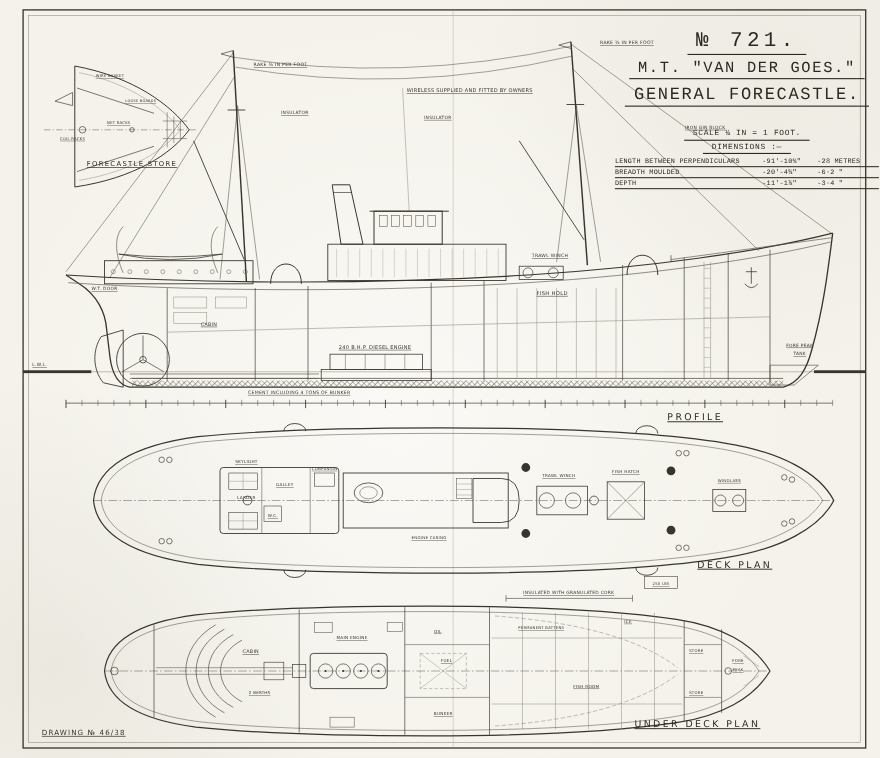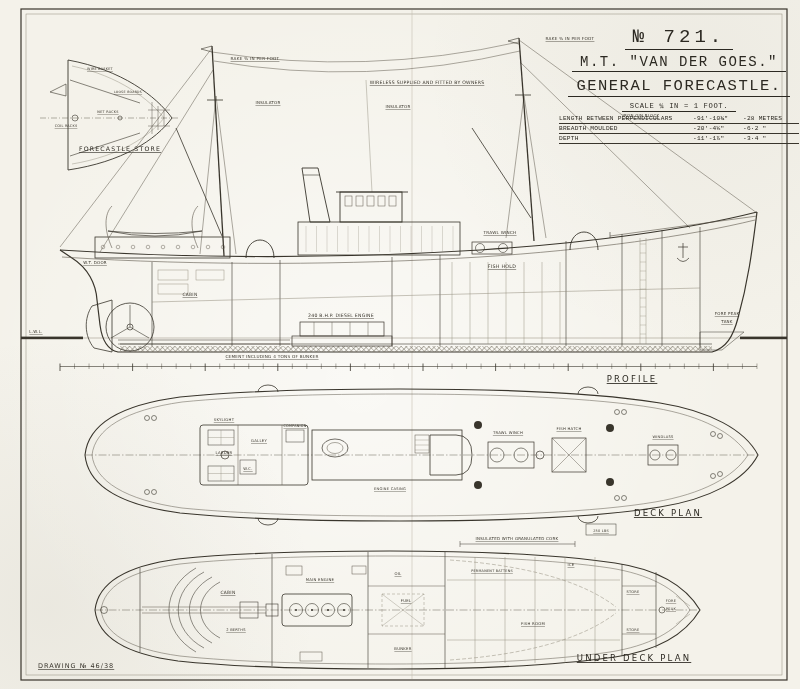--- a/index.html
+++ b/index.html
@@ -30,21 +30,21 @@
     font-family:"DejaVu Sans",sans-serif;
     text-decoration:underline;text-decoration-thickness:.8px;text-underline-offset:2px;
   }
   text.small-label{font-size:6.2px;letter-spacing:1.2px;}
   
   .tb{position:absolute;left:558px;top:26px;width:242px;text-align:center;color:#2c2922;font-family:Liberation Mono, monospace;}
   .tb .u{display:inline-block;border-bottom:1.1px solid #2c2922;padding:0 8px 1px;}
   .tb-no{font-size:19px;letter-spacing:4px;}
   .tb-vessel{font-size:14px;letter-spacing:1.5px;margin-top:4px;}
   .tb-title{font-size:15.5px;letter-spacing:1.5px;margin-top:5px;}
-  .tb-scale{font-size:7.2px;letter-spacing:.6px;margin-top:5px;}
+  .tb-scale{font-size:7.2px;letter-spacing:.6px;margin-top:21px;}
   .tb-dimh{font-size:7.2px;letter-spacing:.6px;margin-top:2px;}
   #dims{margin-top:2px;padding:0 1px;}
   .dim-row{display:flex;font-size:6.2px;line-height:9px;border-bottom:.8px solid #39352c;
            text-align:left;letter-spacing:.2px;color:#2c2922;}
   .dim-lbl{flex:1;white-space:nowrap;}
   .dim-imp{width:50px;white-space:nowrap;}
   .dim-met{width:56px;white-space:nowrap;}
 </style>
 </head>
 <body>
@@ -556,20 +556,21 @@
   <g>
     <text x="38" y="668" class="ann" style="text-anchor:start;font-size:6.5px;letter-spacing:1px">DRAWING № 46/38</text>
   </g>
 </svg>
 
 <div class="tb">
   <div class="tb-no"><span class="u">№ 721.</span></div>
   <div class="tb-vessel"><span class="u">M.T. "VAN DER GOES."</span></div>
   <div class="tb-title"><span class="u">GENERAL FORECASTLE.</span></div>
   <div class="tb-scale"><span class="u">SCALE ¼ IN = 1 FOOT.</span></div>
+  <div class="tb-dimh"><span class="u">DIMENSIONS :—</span></div>
   <div id="dims">
         <div class="dim-row">
           <span class="dim-lbl">LENGTH BETWEEN PERPENDICULARS</span>
           <span class="dim-imp">-91'-10¾"</span>
           <span class="dim-met">-28 METRES</span>
         </div>
         <div class="dim-row">
           <span class="dim-lbl">BREADTH MOULDED</span>
           <span class="dim-imp">-20'-4⅝"</span>
           <span class="dim-met">-6·2  "</span>

